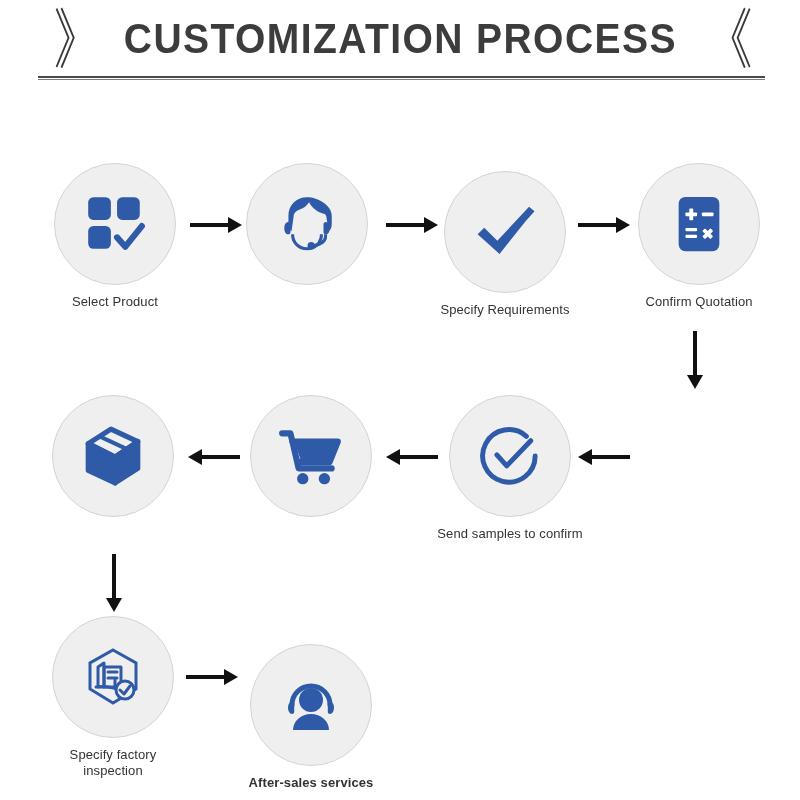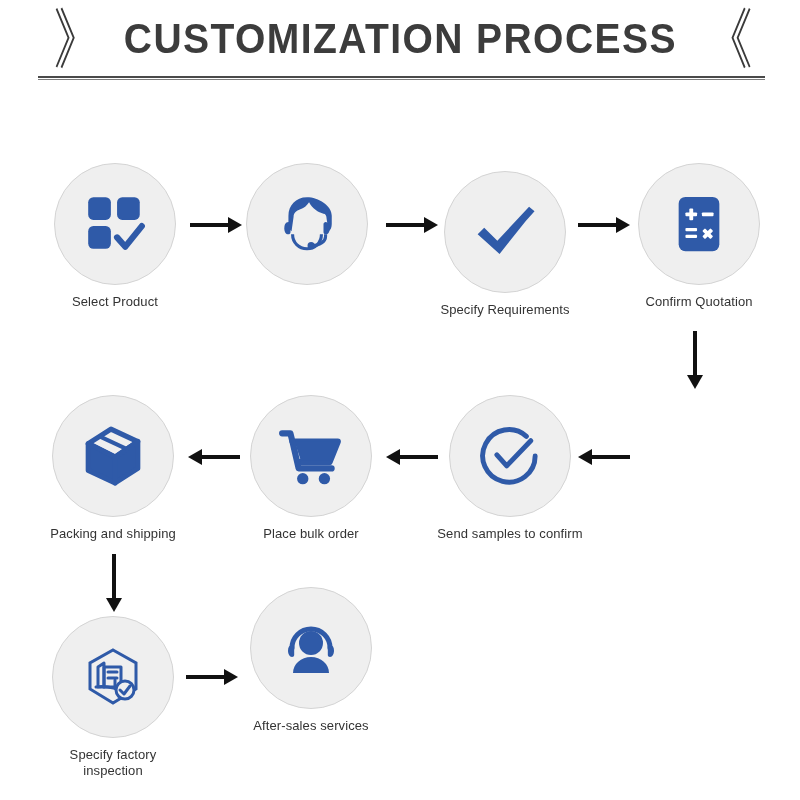--- a/index.html
+++ b/index.html
@@ -190,35 +190,33 @@
       <span>
         <svg width="66" height="66" viewBox="0 0 64 64">
           <path d="M4 10h8l2 8h44l-8 20H21" fill="none" stroke="#2f5aa8" stroke-width="6" stroke-linecap="round" stroke-linejoin="round"></path>
           <path d="M16 18h42l-7 18H22z" fill="#2f5aa8"></path>
           <path d="M14 18 L20 44 H52" fill="none" stroke="#2f5aa8" stroke-width="6" stroke-linecap="round" stroke-linejoin="round"></path>
           <circle cx="24" cy="54" r="5.5" fill="#2f5aa8"></circle>
           <circle cx="45" cy="54" r="5.5" fill="#2f5aa8"></circle>
         </svg>
       </span>
     </div>
-    <div class="step-label">Place bulk order</div>
   </div>
 
   <div class="step" style="left:38px; top:395px;">
     <div class="circle">
       <span>
         <svg width="66" height="66" viewBox="0 0 64 64">
           <path d="M8 20 L30 6 L56 18 L34 33 Z" fill="none" stroke="#2f5aa8" stroke-width="5" stroke-linejoin="round"></path>
           <path d="M8 20 L8 46 L34 58 L34 33 Z" fill="#2f5aa8" stroke="#2f5aa8" stroke-width="5" stroke-linejoin="round"></path>
           <path d="M34 33 L56 18 L56 44 L34 58 Z" fill="#2f5aa8" stroke="#2f5aa8" stroke-width="5" stroke-linejoin="round"></path>
           <path d="M19 13 L45 25" fill="none" stroke="#2f5aa8" stroke-width="4"></path>
         </svg>
       </span>
     </div>
-    <div class="step-label">Packing and shipping</div>
   </div>
 
   <div class="step" style="left:38px; top:616px;">
     <div class="circle">
       <span>
         <svg width="64" height="64" viewBox="0 0 64 64">
           <path d="M32 5 L55 18 V44 L32 58 L9 44 V18 Z" fill="none" stroke="#2f5aa8" stroke-width="3"></path>
           <path d="M17 22 L23 18 V42 H17 Z" fill="none" stroke="#2f5aa8" stroke-width="3" stroke-linejoin="round"></path>
           <path d="M23 22 H40 V42 H23 Z" fill="none" stroke="#2f5aa8" stroke-width="3" stroke-linejoin="round"></path>
           <path d="M27 27 H36" stroke="#2f5aa8" stroke-width="3" stroke-linecap="round"></path>
@@ -227,21 +225,21 @@
           <path d="M15 42 Q30 40 44 48" fill="none" stroke="#2f5aa8" stroke-width="3" stroke-linecap="round"></path>
           <circle cx="44" cy="45" r="9" fill="#efefef" stroke="#2f5aa8" stroke-width="3"></circle>
           <path d="M39 45 L43 49 L49 41" fill="none" stroke="#2f5aa8" stroke-width="3" stroke-linecap="round" stroke-linejoin="round"></path>
         </svg>
       </span>
     </div>
     <div class="step-label">Specify factory
 inspection</div>
   </div>
 
-  <div class="step" style="left:236px; top:587px;">
+  <div class="step" style="left:236px; top:644px;font-weight:bold;">
     <div class="circle">
       <span>
         <svg width="64" height="64" viewBox="0 0 64 64">
           <path d="M13 32a19 19 0 0 1 38 0" fill="none" stroke="#2f5aa8" stroke-width="5" stroke-linecap="round"></path>
           <path d="M13 29c-2.5 0-4 2-4 5.5S10.5 41 13 41c1.3 0 2.2-.8 2.2-2V31c0-1.2-.9-2-2.2-2z" fill="#2f5aa8"></path>
           <path d="M51 29c2.5 0 4 2 4 5.5S53.5 41 51 41c-1.3 0-2.2-.8-2.2-2V31c0-1.2.9-2 2.2-2z" fill="#2f5aa8"></path>
           <circle cx="32" cy="27" r="12" fill="#2f5aa8"></circle>
           <path d="M32 41c-10 0-18 7-18 16h36c0-9-8-16-18-16z" fill="#2f5aa8"></path>
         </svg>
       </span>

